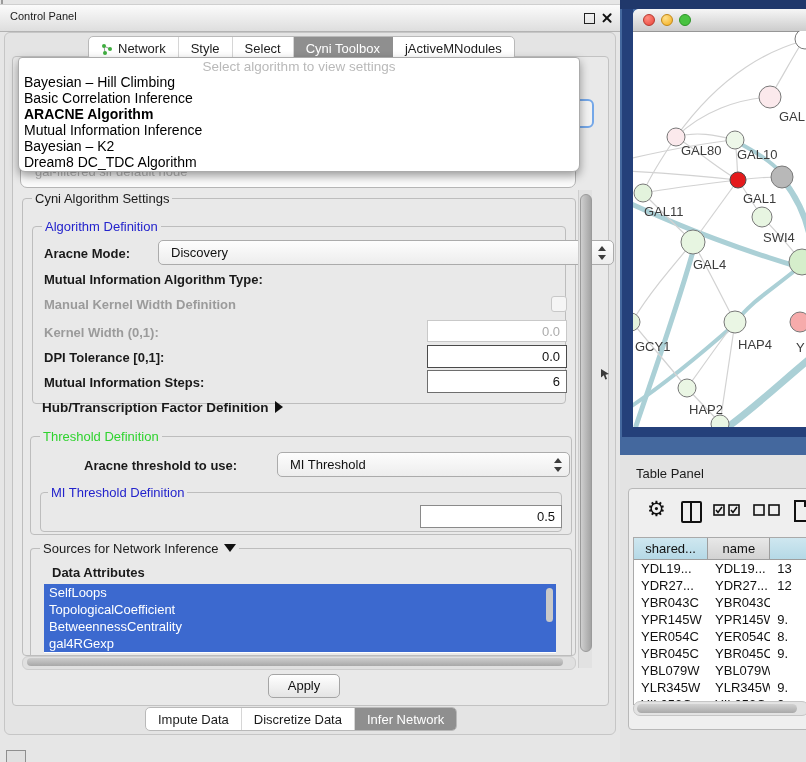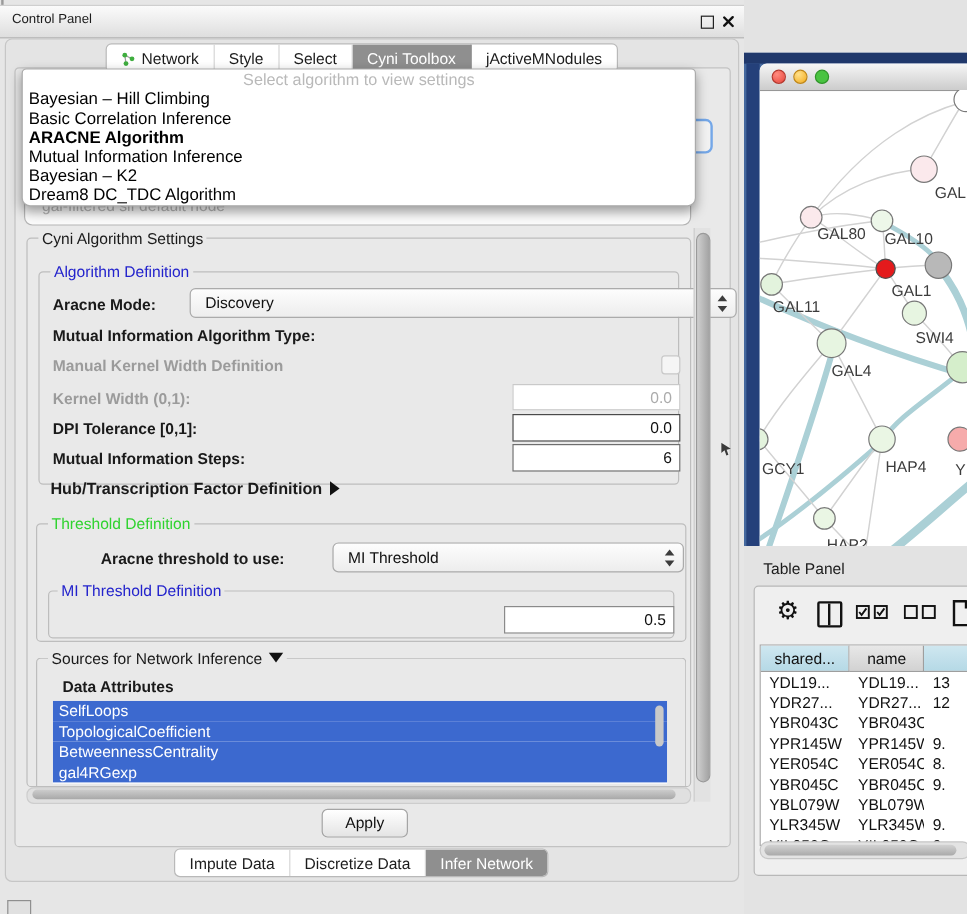--- a/index.html
+++ b/index.html
@@ -65,21 +65,21 @@
   .hscroll{left:22px;top:656px;width:552px;height:12px;background:#e0e0e0;border:1px solid #cdcdcd;border-radius:6px;z-index:4;}
   .hscroll .thumb{position:absolute;left:4px;top:1px;width:536px;height:8px;background:linear-gradient(#cdcdcd,#a8a8a8);border-radius:5px;}
 
   .apply-btn{left:268px;top:674px;width:70px;height:22px;background:linear-gradient(#ffffff,#e4e4e4);border:1px solid #a5a5a5;border-radius:5px;font-size:13px;color:#111;text-align:center;line-height:21px;z-index:5;}
 
   .mini-box{left:6px;top:750px;width:18px;height:12px;background:#e0e0e0;border:1px solid #8f8f8f;}
   .cursor{left:601px;top:369px;z-index:60;}
 
   
   .right-col{left:620px;top:0;width:186px;height:762px;background:#e3e3e3;}
-  .desktop{position:absolute;left:0;top:0;width:186px;height:455px;background:#44689e;margin-top:44px;}
+  .desktop{position:absolute;left:0;top:0;width:186px;height:455px;background:#44689e;}
   .navy-top{position:absolute;left:0;top:0;width:186px;height:9px;background:#20386b;}
   .navy-left{position:absolute;left:2px;top:9px;width:11px;height:428px;background:#24407a;}
   .navy-bottom{position:absolute;left:2px;top:427px;width:184px;height:10px;background:#24407a;}
   .net-window{position:absolute;left:13px;top:9px;width:173px;height:418px;background:#fff;border-radius:6px 0 0 0;overflow:hidden;}
   .net-titlebar{position:absolute;left:0;top:0;width:100%;height:22px;background:linear-gradient(#f6f6f6,#cccccc);border-bottom:1px solid #979797;border-radius:6px 0 0 0;}
   .light{position:absolute;top:15px;width:12px;height:12px;border-radius:50%;box-sizing:border-box;}
   .light.r{left:10px;background:radial-gradient(circle at 35% 30%,#ff8c80,#e9443a);border:1px solid #b5382e;}
   .light.y{left:28px;background:radial-gradient(circle at 35% 30%,#ffe08a,#f3ac1c);border:1px solid #c08717;}
   .light.g{left:46px;background:radial-gradient(circle at 35% 30%,#9fe88e,#3fbf37;);border:1px solid #2f9429;background-color:#49c341;}
   .net-canvas{position:absolute;left:0;top:22px;width:173px;height:396px;}

